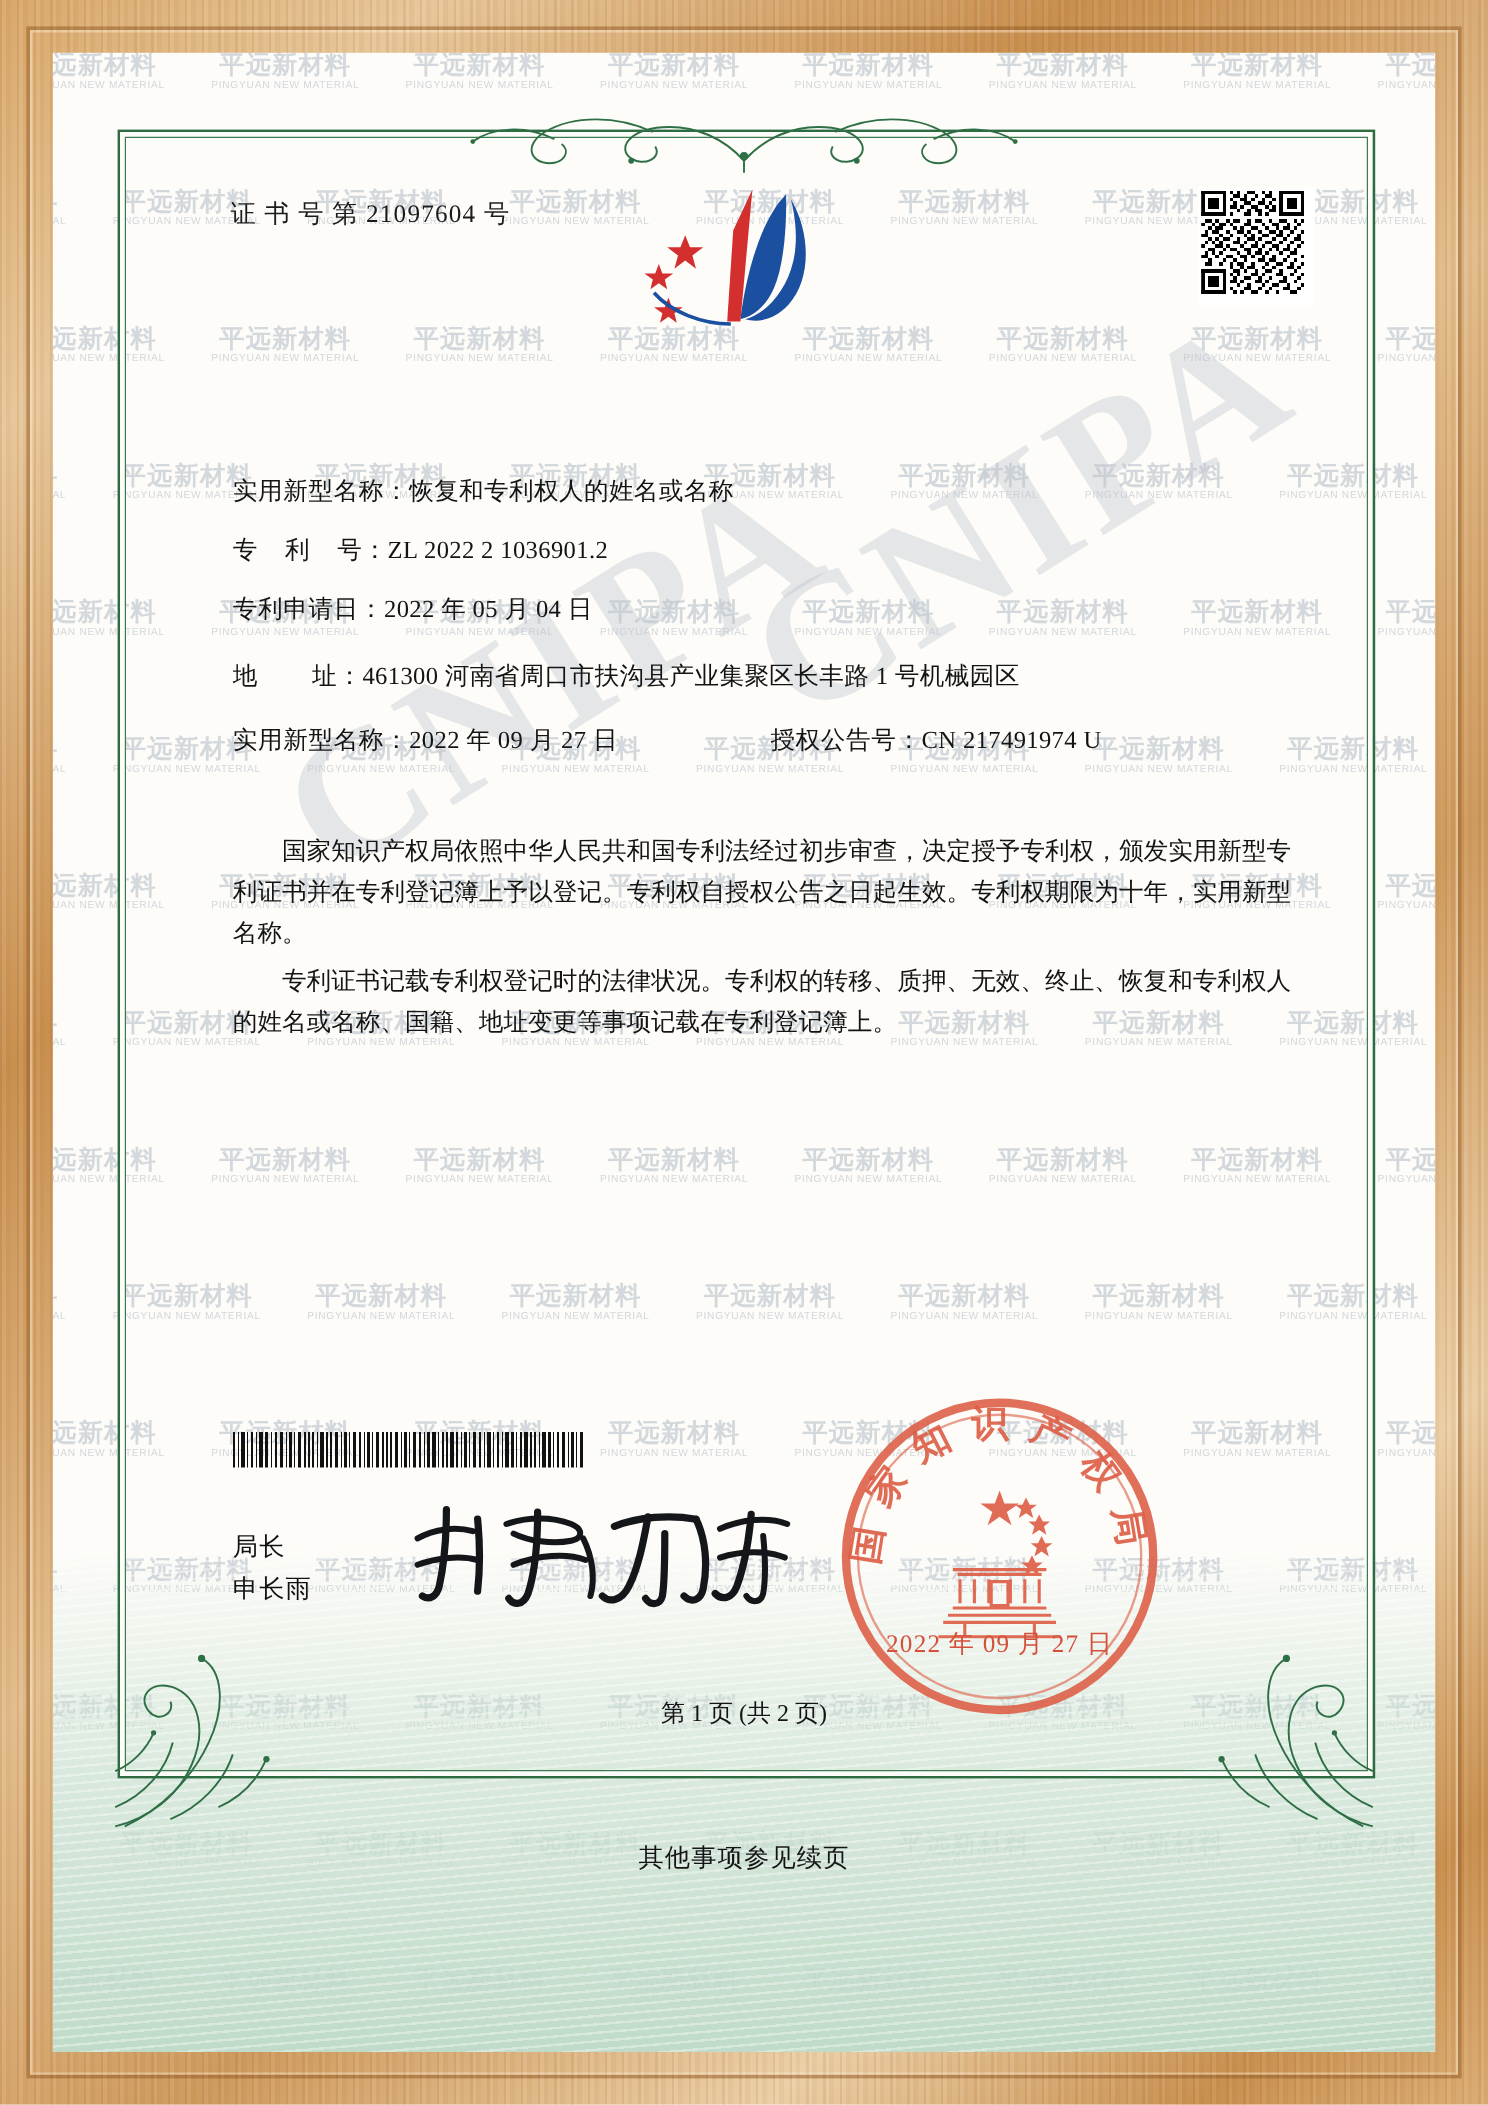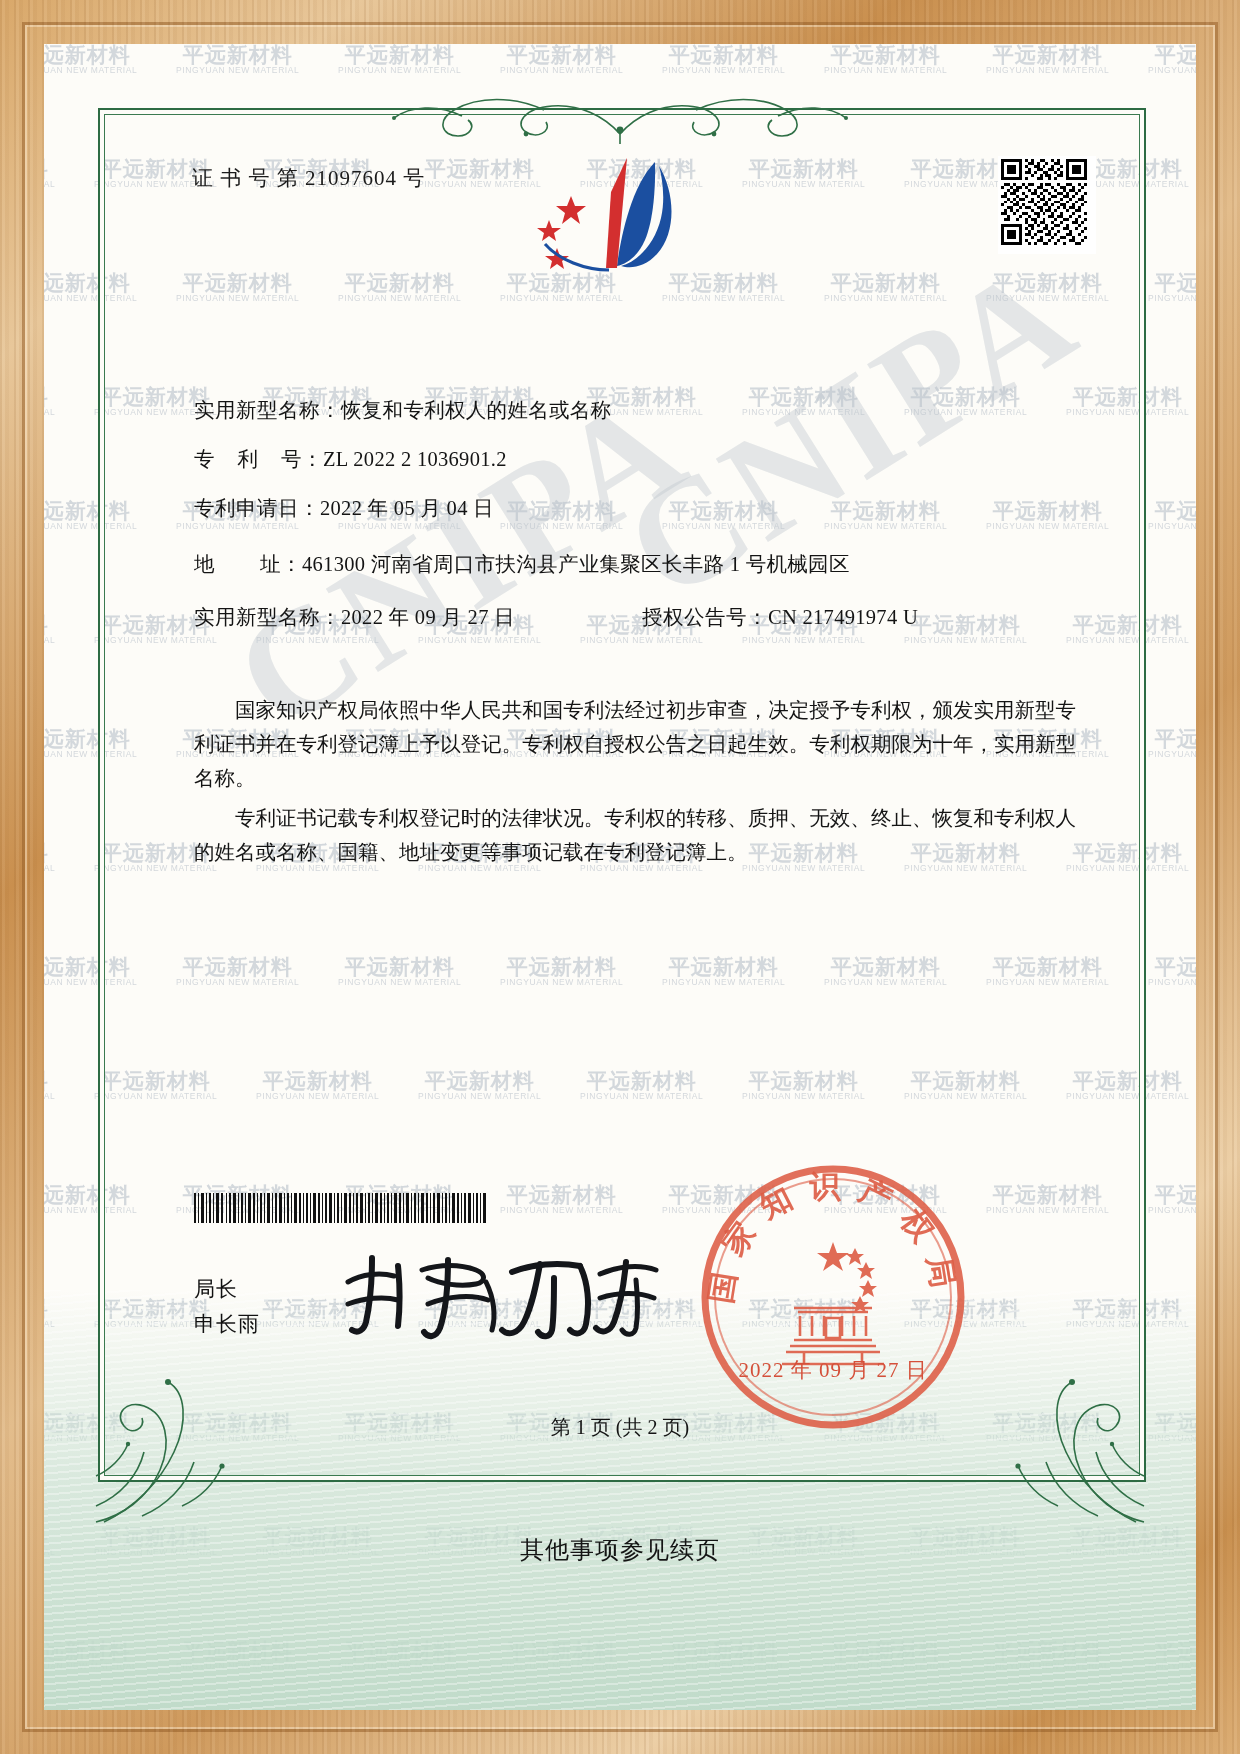--- a/index.html
+++ b/index.html
@@ -256,21 +256,21 @@
     text-align: center;
     font-size: 20px;
     color: #141414;
   }
 
   .footer-note {
     position: absolute;
     left: 0; right: 0;
     top: 1490px;
     text-align: center;
-    font-size: 24px;
+    font-size: 21px;
     color: #141414;
     letter-spacing: 1px;
   }
 </style>
 </head>
 <body>
 
 <div class="frame-outer">
   <div class="frame-inner-bevel"></div>
 </div>

